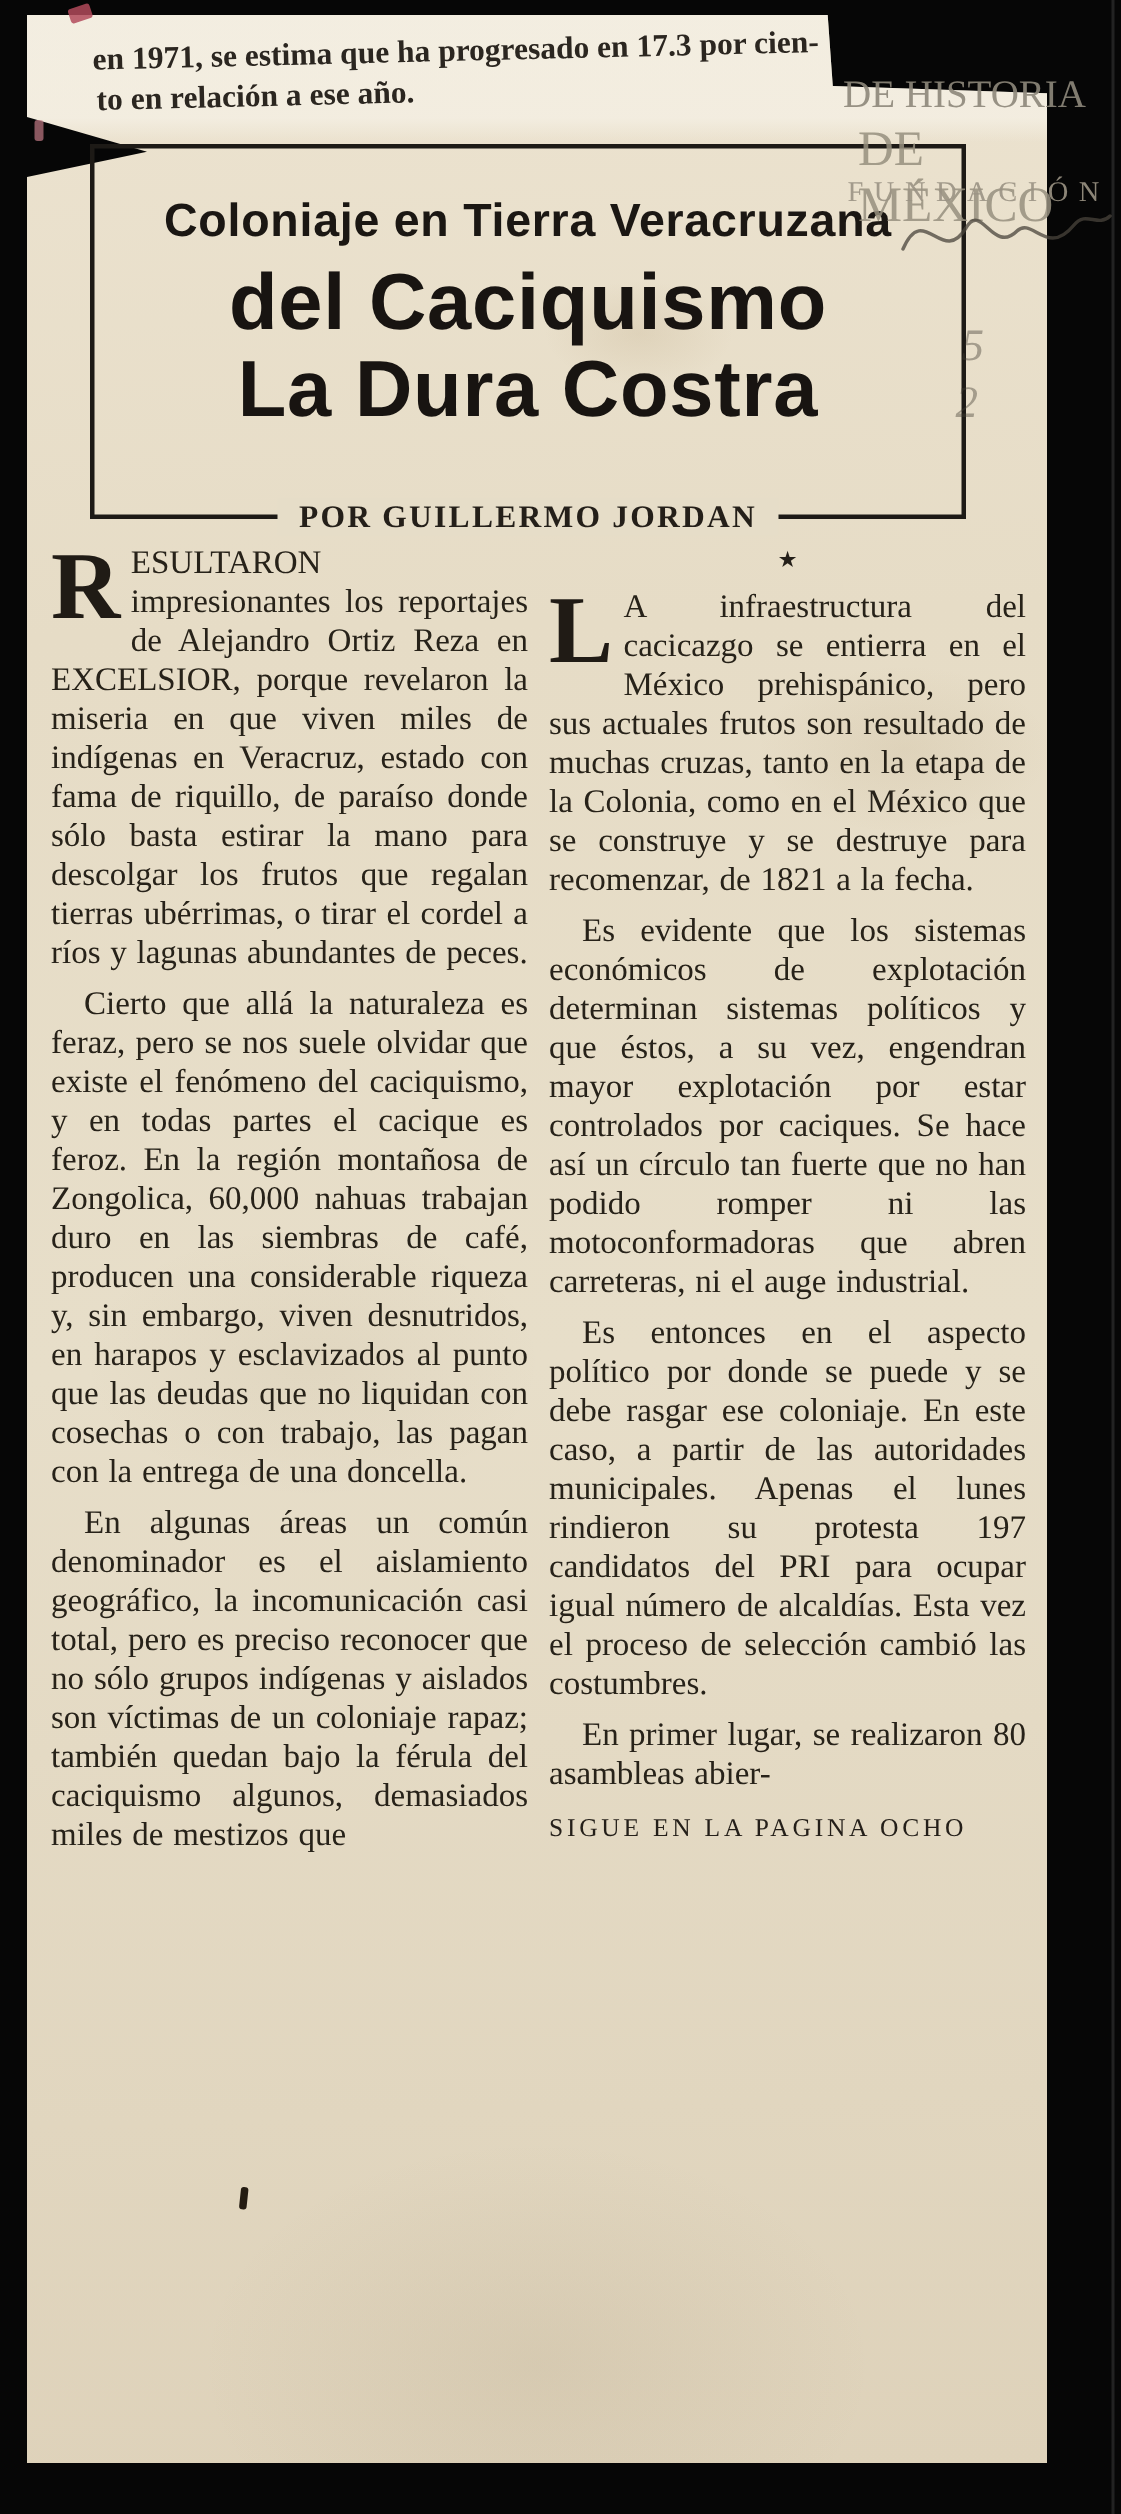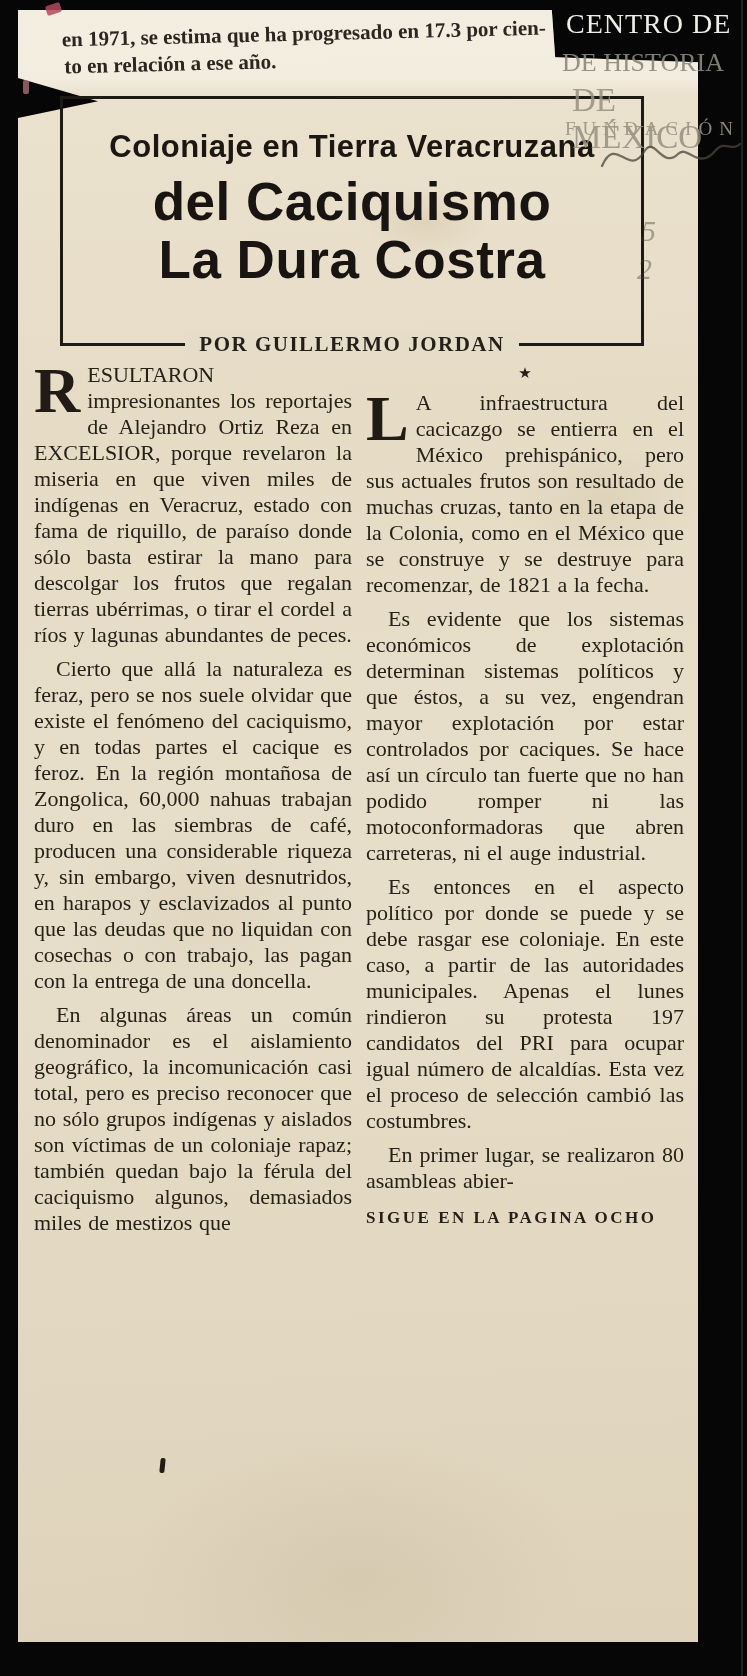--- a/index.html
+++ b/index.html
@@ -76,21 +76,21 @@
     font-size:22px; line-height:26px; color:#272219;
     text-indent:22px; word-spacing:1px;
   }
   p.flush { text-indent:0; }
   .dropcap {
     float:left; font-weight:bold; font-size:64px; line-height:54px;
     padding:2px 7px 0 0; color:#201b15;
   }
   .star-sep { text-align:center; font-size:15px; margin:2px 0 8px; color:#241f19; }
   .continuation {
-    margin-top:14px; font-weight:bold; font-size:17px;
+    margin-top:14px; font-weight:normal; font-size:17px;
     letter-spacing:2.5px; color:#241f19; white-space:nowrap;
   }
 
   
   .wm { position:absolute; font-family:"Liberation Serif", serif; }
   .wm1 { left:566px; top:8px;  font-size:28px; color:#eeede8; letter-spacing:1px; }
   .wm2 { left:562px; top:48px; font-size:26px; color:#8e887b; opacity:.9; }
   .wm3 { left:572px; top:82px; font-size:33px; color:#97907f; opacity:.85; }
   .wm4 { left:565px; top:118px; font-size:19px; letter-spacing:7px; color:#9b9384; opacity:.9; }
   .signature { position:absolute; left:598px; top:128px; opacity:.75; }
@@ -146,21 +146,20 @@
         <p class="para">Es evidente que los sistemas económicos de explotación determinan sistemas políticos y que éstos, a su vez, engendran mayor explotación por estar controlados por caciques. Se hace así un círculo tan fuerte que no han podido romper ni las motoconformadoras que abren carreteras, ni el auge industrial.</p>
         <p class="para">Es entonces en el aspecto político por donde se puede y se debe rasgar ese coloniaje. En este caso, a partir de las autoridades municipales. Apenas el lunes rindieron su protesta 197 candidatos del PRI para ocupar igual número de alcaldías. Esta vez el proceso de selección cambió las costumbres.</p>
         <p class="para">En primer lugar, se realizaron 80 asambleas abier-</p>
         <div class="continuation">SIGUE EN LA PAGINA OCHO</div>
       </div>
     </div>
 
     <div class="ink-speck"></div>
   </div>
 
-  <div class="wm wm1">CENTRO DE</div>
   <div class="wm wm2">DE HISTORIA</div>
   <div class="wm wm3">DE MÉXICO</div>
   <div class="wm wm4">FUNDACIÓN</div>
   <svg class="signature" width="145" height="56" viewBox="0 0 145 56">
     <path d="M4,38 C18,6 30,50 46,24 C56,6 64,42 80,26 C90,16 100,44 118,22 C126,12 134,24 142,16" fill="none" stroke="#4a453c" stroke-width="2.3" stroke-linecap="round"></path>
   </svg>
 
   <div class="pencil pencil-5">5</div>
   <div class="pencil pencil-2">2</div>
   <div class="red-mark-1"></div>

